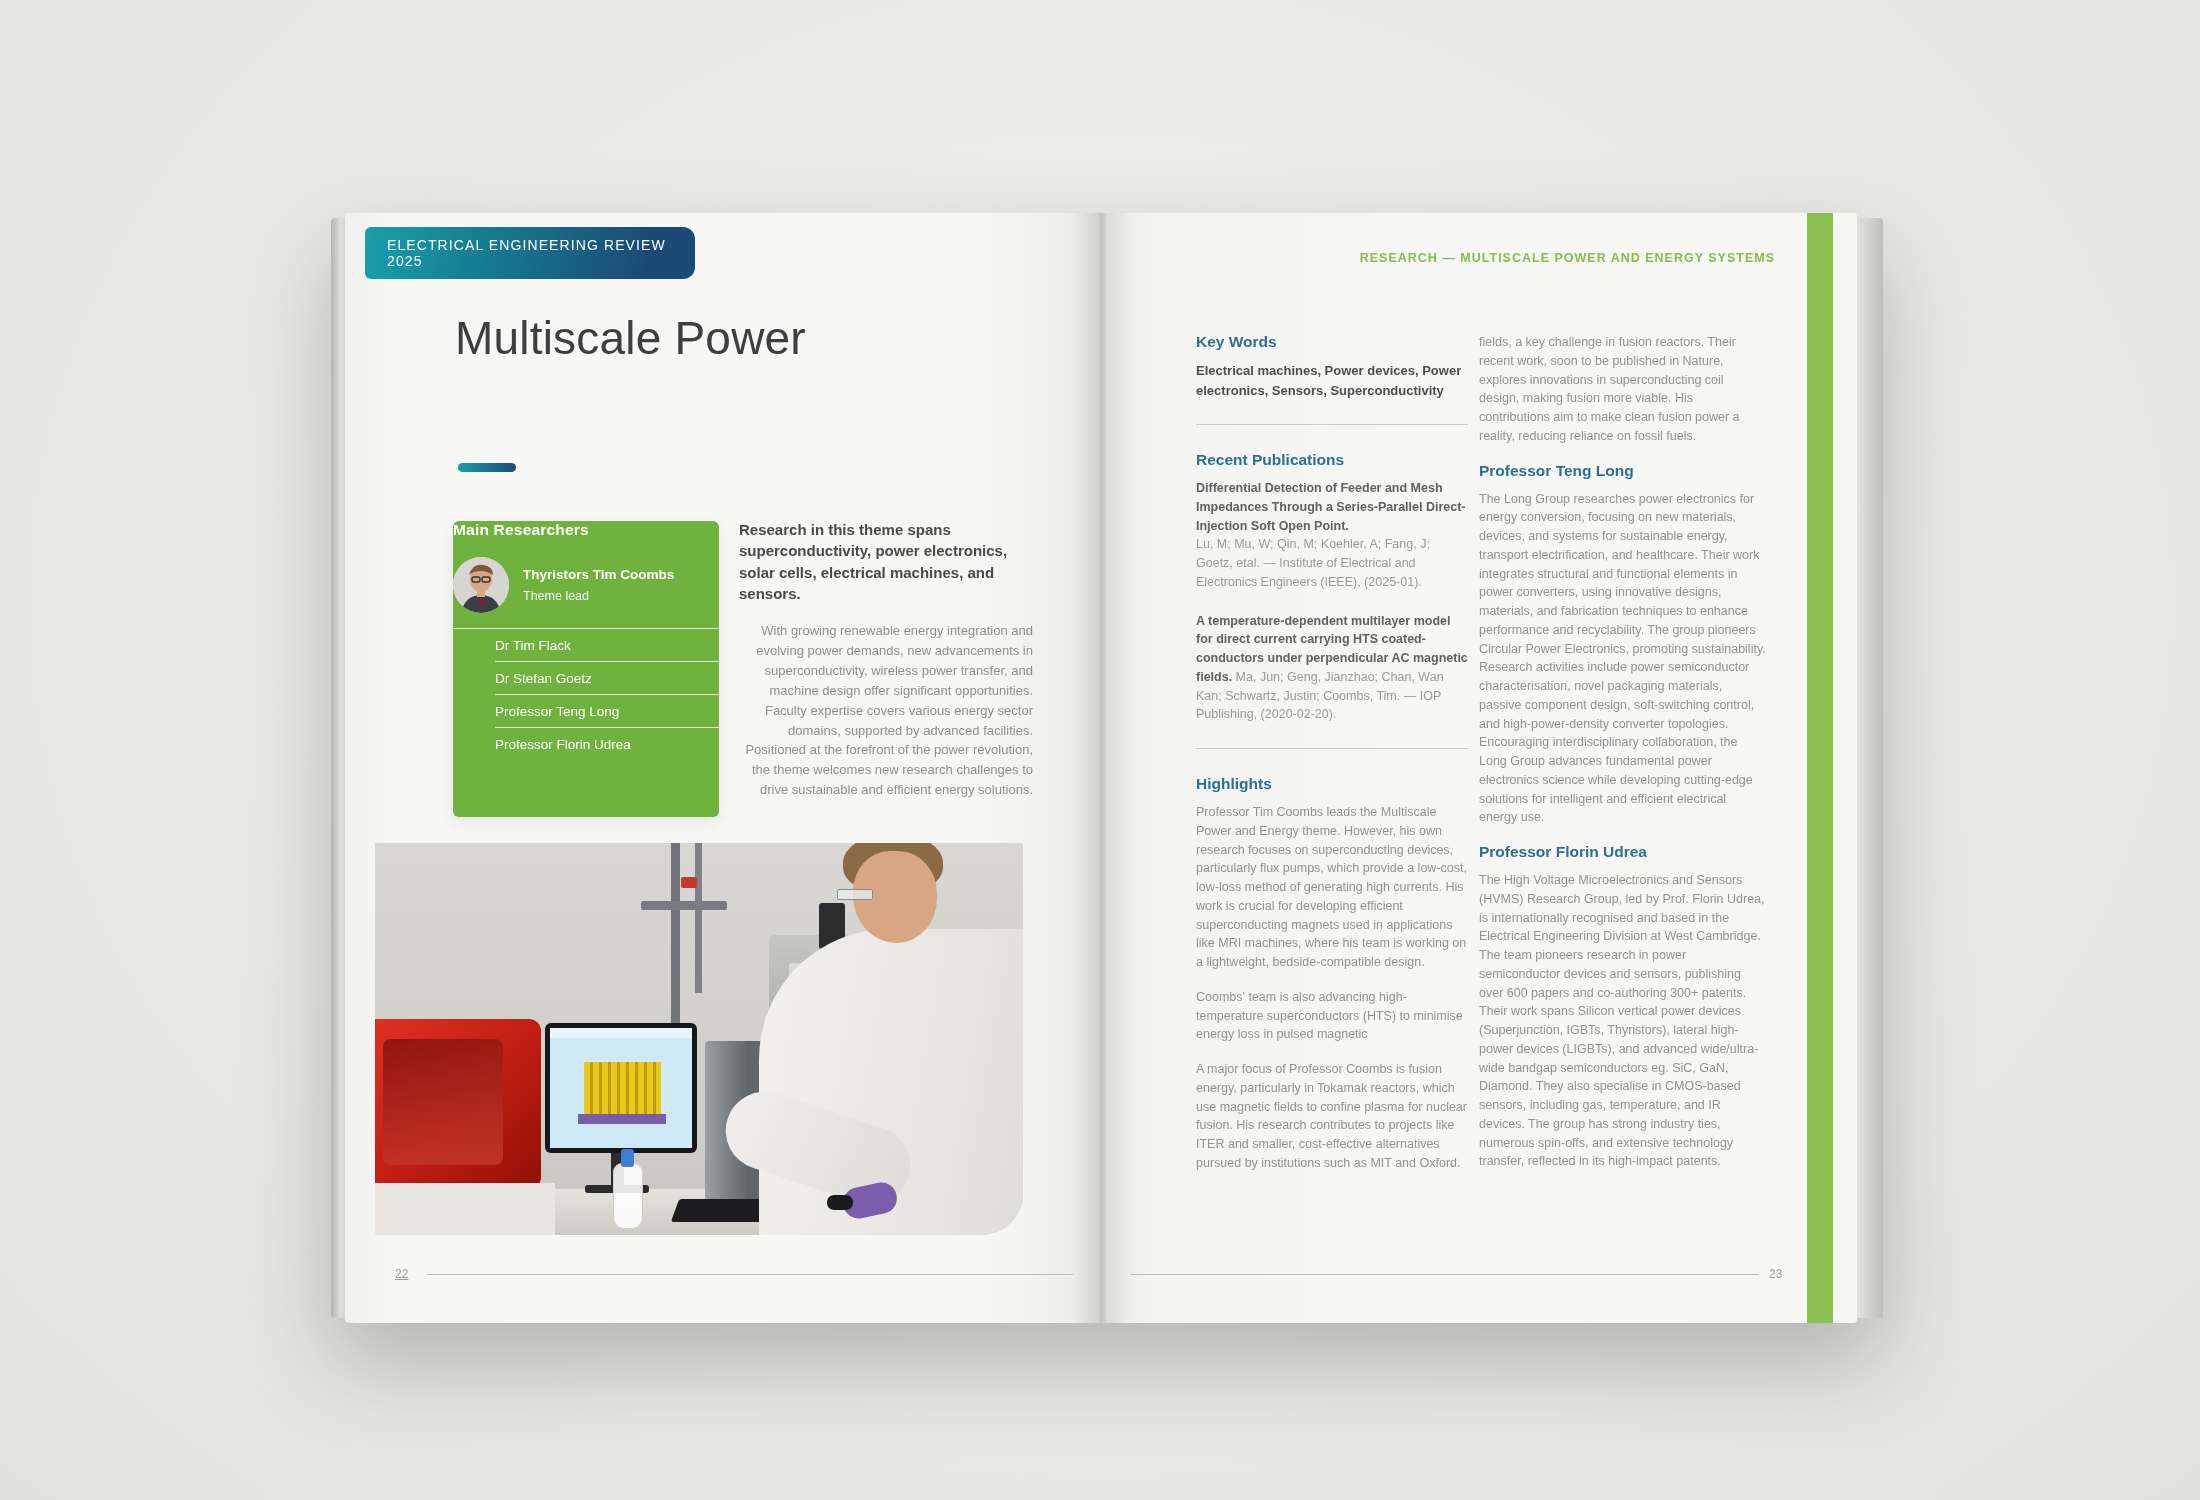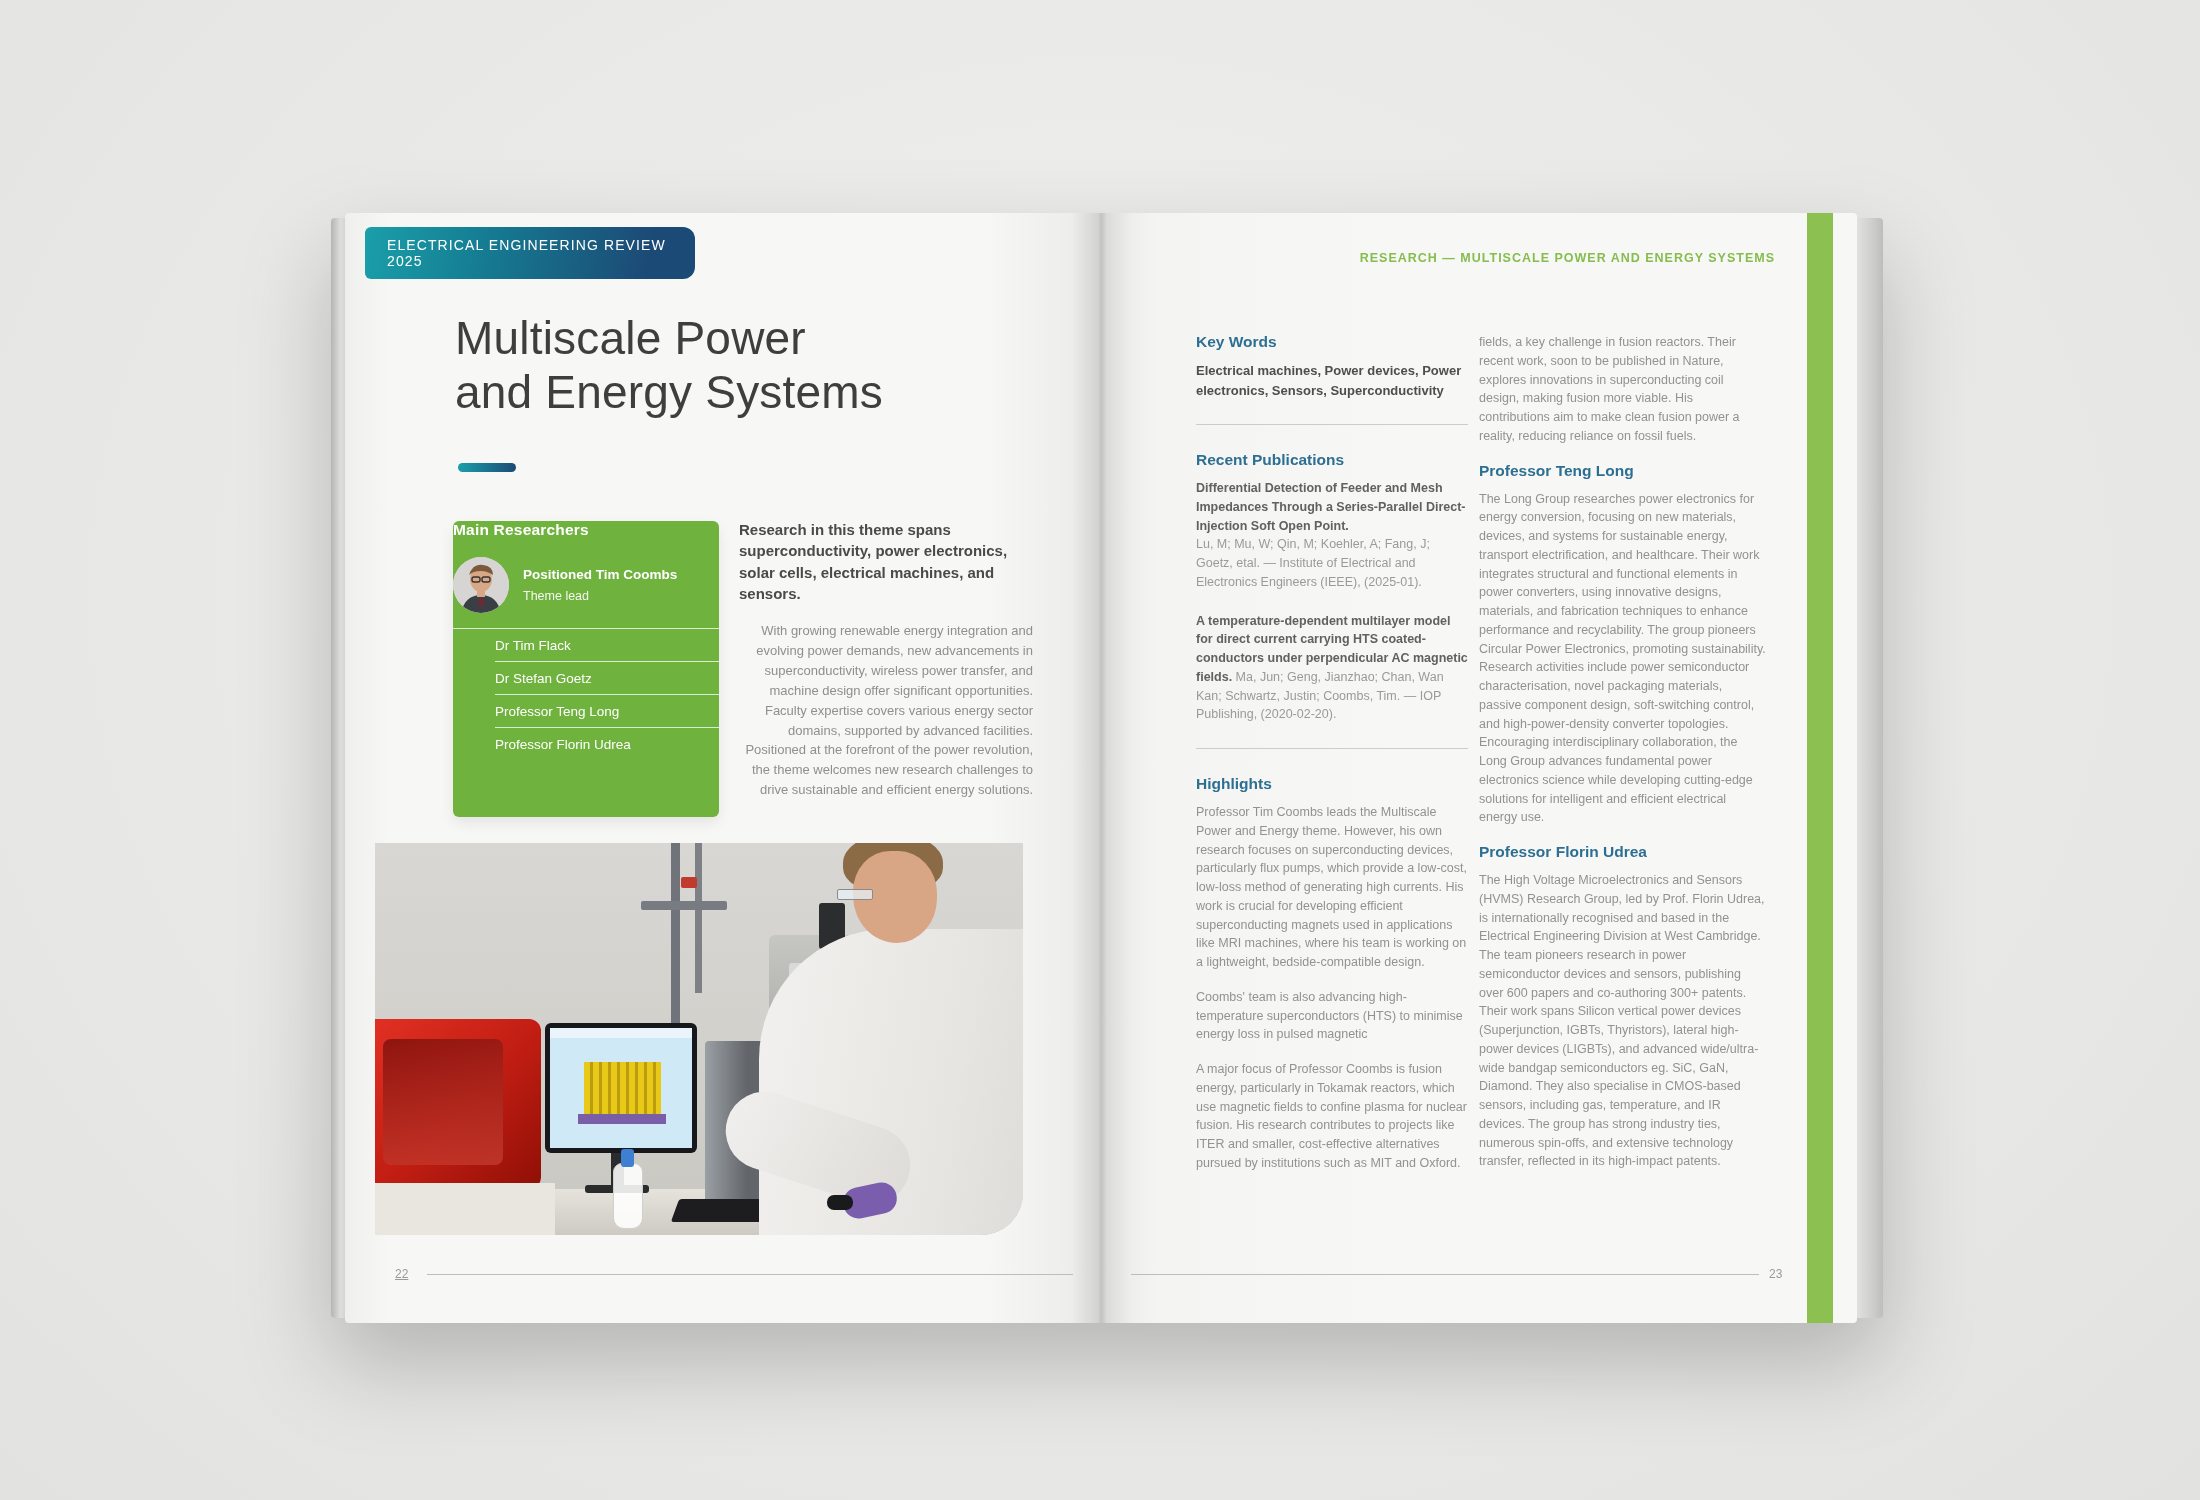--- a/index.html
+++ b/index.html
@@ -126,41 +126,40 @@
   <div class="edge-left"></div>
   <div class="edge-right"></div>
 
   <div class="page left">
     <div class="badge">
       <span>ELECTRICAL ENGINEERING REVIEW 2025</span>
     </div>
 
     <div class="title">
       <div>Multiscale Power</div>
-      <div>and Energy Systems</div>
     </div>
     <div class="title-rule"></div>
 
     <div class="res-box">
       <div class="res-heading">Main Researchers</div>
       <div class="res-lead">
         <span class="avatar">
           <svg width="56" height="56" viewBox="0 0 56 56">
             <rect width="56" height="56" fill="#d6d5d3"></rect>
             <path d="M8 56 Q12 38 28 38 Q44 38 48 56 Z" fill="#3a3f46"></path>
             <rect x="24" y="28" width="8" height="12" fill="#d8a886"></rect>
             <ellipse cx="28" cy="22" rx="11" ry="13" fill="#d8a886"></ellipse>
             <path d="M16 18 Q20 6 30 8 Q40 9 40 18 Q34 14 28 14 Q20 14 16 18 Z" fill="#7b5a3c"></path>
             <rect x="19" y="20" width="8" height="5" rx="2" fill="none" stroke="#333" stroke-width="1.4"></rect>
             <rect x="29" y="20" width="8" height="5" rx="2" fill="none" stroke="#333" stroke-width="1.4"></rect>
             <path d="M24 48 L28 40 L32 48 Z" fill="#7d2330"></path>
           </svg>
         </span>
         <span>
-          <div class="res-lead-name">Positioned Tim Coombs</div>
+          <div class="res-lead-name">Thyristors Tim Coombs</div>
           <div class="res-lead-role">Theme lead</div>
         </span>
       </div>
       <div class="res-hr"></div>
       <div class="res-list">
         <div class="res-item">Dr Tim Flack</div>
         <div class="res-item">Dr Stefan Goetz</div>
         <div class="res-item">Professor Teng Long</div>
         <div class="res-item">Professor Florin Udrea</div>
       </div>

